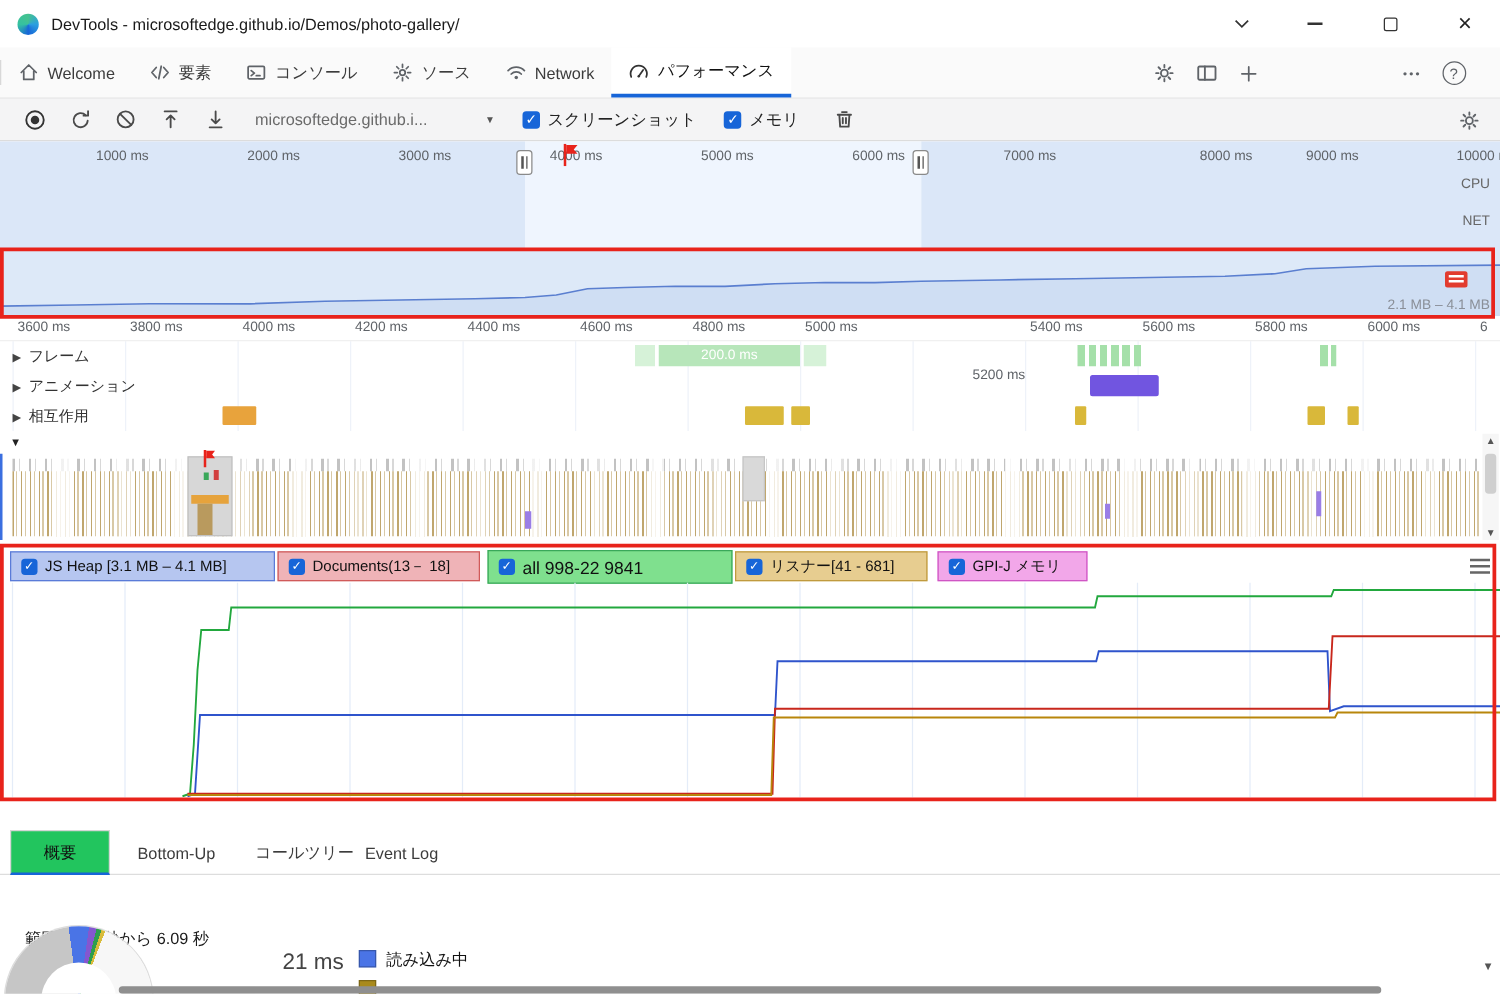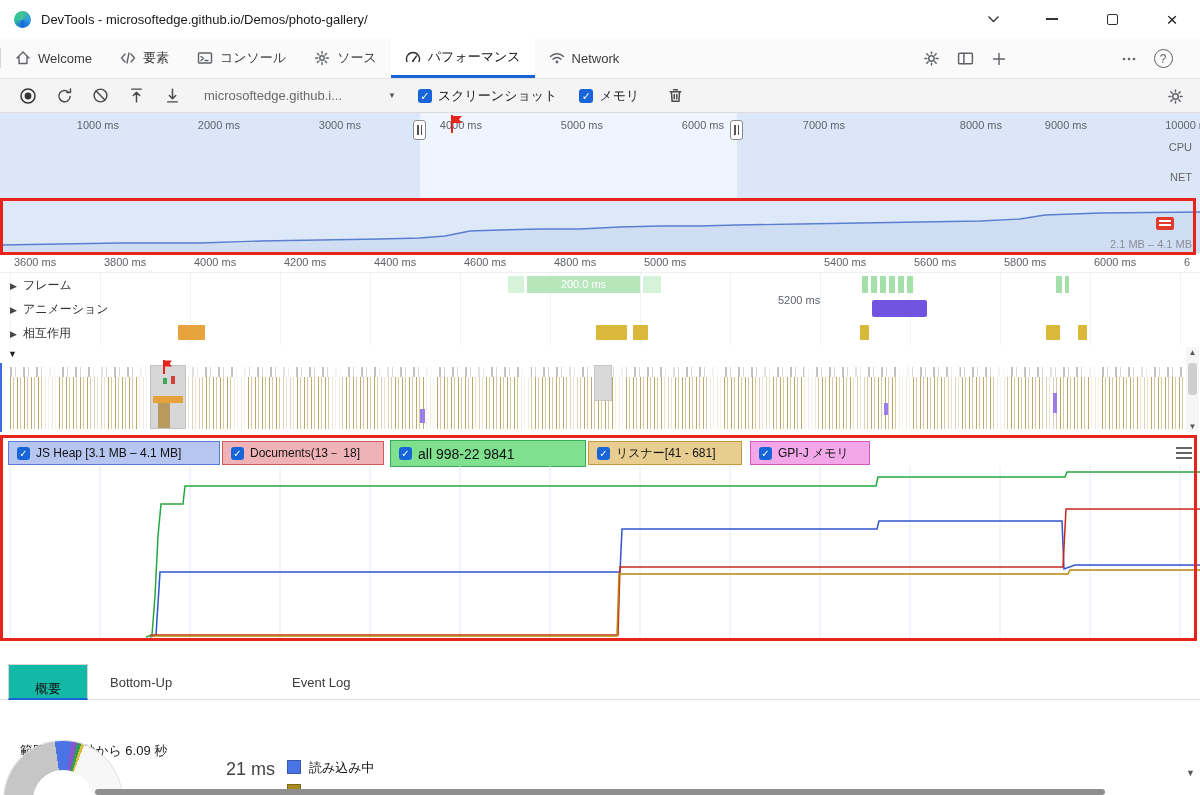--- a/index.html
+++ b/index.html
@@ -97,21 +97,21 @@
   .hamburger { position:absolute; left:1176px; top:447px; width:16px; height:12px; }
   .hamburger i { display:block; height:2px; background:#666; margin-bottom:3px; }
   .counterchart { left:0; top:466px; width:1200px; height:172px; }
 
   
   .annot { border:3px solid #e8231b; z-index:50; pointer-events:none; }
 
   
   .drawerbar { left:0; top:658px; width:1200px; height:42px; background:#fff; border-bottom:1px solid #ddd; }
   .dtab { position:absolute; top:6px; height:36px; display:flex; align-items:center; justify-content:center; font-size:13px; color:#3c3c3c; padding:0 14px; }
-  .dtab-active { background:#14b8a6; border:1px solid #d5d5d5; border-bottom:2px solid #1765d8; color:#111;align-items:flex-end; }
+  .dtab-active { background:#22c55e; border:1px solid #d5d5d5; border-bottom:2px solid #1765d8; color:#111; }
   .rangetext { left:20px; top:710px; font-size:13px; color:#1a1a1a;margin-top:32px; }
   .donut { left:4px; top:741px; width:118px; height:118px; border-radius:50%; box-shadow:0 0 0 1px #ddd;
     background:conic-gradient(#4a74e6 0deg 8deg,#8457cf 8deg 14deg,#2e9e4f 14deg 18deg,#d9bc3a 18deg 21deg,#f7f7f7 21deg 158deg,#e6e6e6 158deg 166deg,#c6c6c6 166deg 352deg,#4a74e6 352deg 360deg); }
   .donut::after { content:""; position:absolute; left:29px; top:29px; width:60px; height:60px; border-radius:50%; background:#fff; }
   .lg-val { left:205px; top:759px; width:70px; text-align:right; font-size:18px; color:#444; }
   .swatch { width:14px; height:14px; border:1px solid rgba(0,0,0,.25); }
   .lg-lab { left:309px; top:759px; font-size:13px; color:#111; }
 
   
   .hthumb { left:95px; top:789px; width:1010px; height:6px; background:#8f8f8f; border-radius:3px; z-index:60; }
@@ -160,33 +160,33 @@
       </svg>
     <span>コンソール</span>
   </div>
   <div class="tb-item">
     <svg class="icon" width="16" height="16" viewBox="0 0 16 16">
         <circle cx="8" cy="8" r="2.2"></circle>
         <path d="M8 1.5 V3.8 M8 12.2 V14.5 M1.5 8 H3.8 M12.2 8 H14.5 M3.4 3.4 L5 5 M11 11 L12.6 12.6 M12.6 3.4 L11 5 M5 11 L3.4 12.6"></path>
       </svg>
     <span>ソース</span>
   </div>
+  <div class="tb-item">
+    <svg class="icon" width="16" height="16" viewBox="0 0 16 16">
+        <path d="M1.5 6.5 a9 9 0 0 1 13 0 M4 9.2 a5.5 5.5 0 0 1 8 0"></path>
+        <circle cx="8" cy="12" r="1.4" fill="#5f6368" stroke="none"></circle>
+      </svg>
+    <span>Network</span>
+  </div>
   <div class="tb-item tb-active">
     <svg class="icon" width="16" height="16" viewBox="0 0 16 16" style="stroke:#333">
         <path d="M2 12.5 a6.5 6.5 0 1 1 12 0 M8 12 L11.5 7"></path>
         <circle cx="8" cy="12" r="1" fill="#333" stroke="none"></circle>
       </svg>
     <span>パフォーマンス</span>
-  </div>
-  <div class="tb-item">
-    <svg class="icon" width="16" height="16" viewBox="0 0 16 16">
-        <path d="M1.5 6.5 a9 9 0 0 1 13 0 M4 9.2 a5.5 5.5 0 0 1 8 0"></path>
-        <circle cx="8" cy="12" r="1.4" fill="#5f6368" stroke="none"></circle>
-      </svg>
-    <span>Network</span>
   </div>
 </div>
 <div class="tb-right" style="left:914px;">
   <div class="tb-iconbtn">
     <svg class="icon" width="17" height="17" viewBox="0 0 16 16">
         <circle cx="8" cy="8" r="2.6"></circle>
         <path d="M8 1.8 V3.6 M8 12.4 V14.2 M1.8 8 H3.6 M12.4 8 H14.2 M3.6 3.6 L4.9 4.9 M11.1 11.1 L12.4 12.4 M12.4 3.6 L11.1 4.9 M4.9 11.1 L3.6 12.4"></path>
       </svg>
   </div>
   <div class="tb-iconbtn">
@@ -447,20 +447,23 @@
 </svg>
 <div class="abs annot" style="left:0; top:435px; width:1197px; height:206px;"></div>
 
 <div class="abs drawerbar">
   <div class="dtab dtab-active" style="left:8px;width:80px;">
       <span>概要</span>
     </div>
   <div class="dtab" style="left:96px;">
       <span>Bottom-Up</span>
     </div>
+  <div class="dtab" style="left:190px;">
+      <span>コールツリー</span>
+    </div>
   <div class="dtab" style="left:278px;">
       <span>Event Log</span>
     </div>
 </div>
 <div class="abs rangetext">範囲: 3.47 秒から 6.09 秒</div>
 
 <div class="abs donut"></div>
 <div class="abs lg-val">21 ms</div>
 <div class="abs swatch" style="left:287px;top:760px;background:#4a74e6;"></div>
 <div class="abs lg-lab">読み込み中</div>

